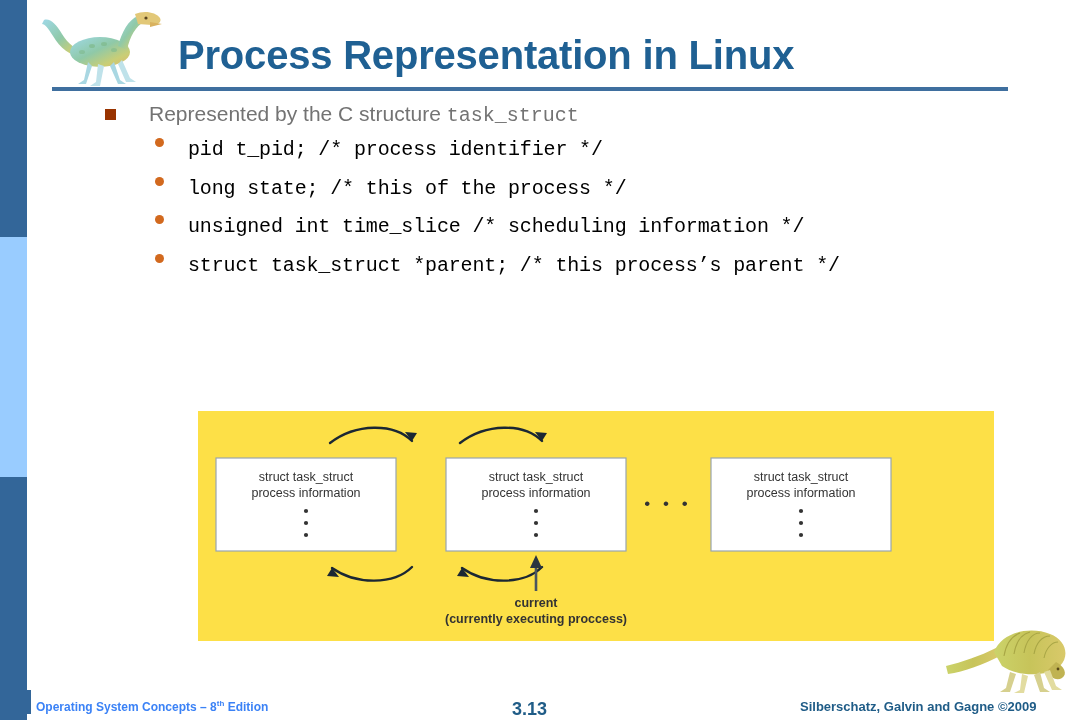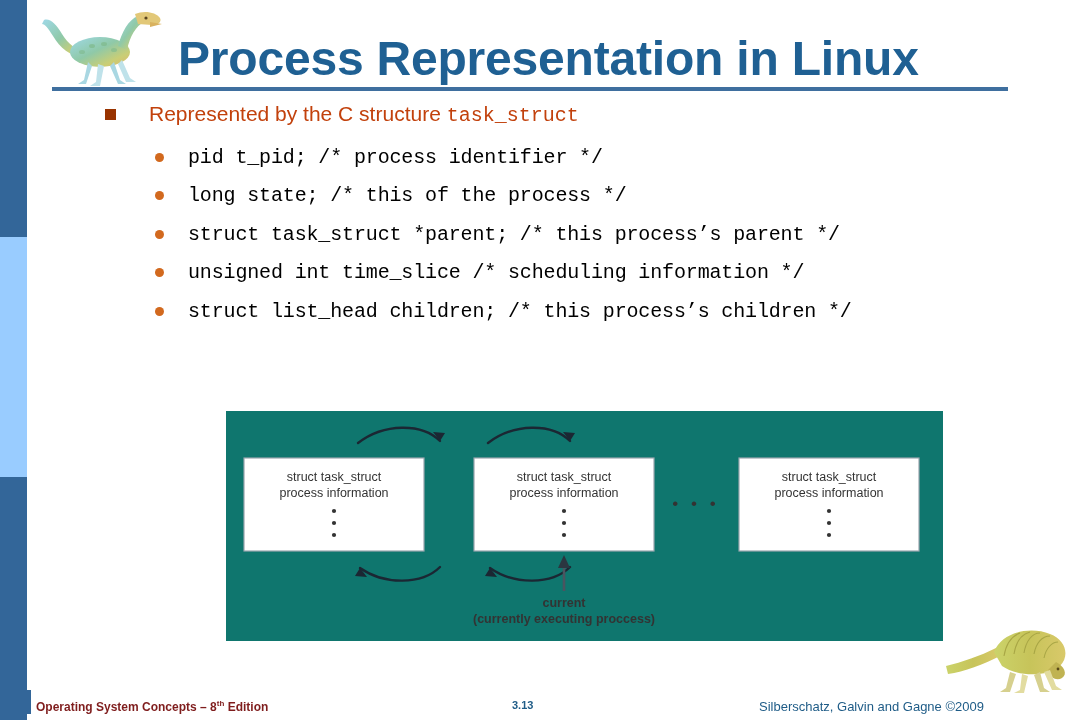--- a/index.html
+++ b/index.html
@@ -32,21 +32,21 @@
     left: 26px;
     top: 2px;
     width: 148px;
     height: 88px;
   }
   .title {
     position: absolute;
     left: 178px;
     top: 34px;
     width: 830px;
-    font-size: 48px;
+    font-size: 40px;
     font-weight: bold;
     color: #1F6093;
     letter-spacing: -0.2px;
     line-height: 1.05;
     white-space: nowrap;
   }
   .title-rule {
     position: absolute;
     left: 52px;
     top: 87px;
@@ -67,38 +67,38 @@
   }
   .sq-marker {
     width: 11px;
     height: 11px;
     background: #993300;
     margin-right: 33px;
     flex: 0 0 auto;
   }
   .bullet-l1-text {
     font-size: 21px;
-    color: #c2410c;
+    color: #737373;
     white-space: nowrap;
   }
   .bullet-l1-text .mono {
     font-family: "Liberation Mono", "DejaVu Sans Mono", monospace;
     font-size: 20px;
   }
 
   .code-list {
     position: absolute;
     left: 155px;
     top: 138px;
     width: 920px;
   }
   .code-line {
     height: 38.5px;
     display: flex;
-    align-items: center;
+    align-items: flex-start;
   }
   .dot-marker {
     width: 9px;
     height: 9px;
     border-radius: 50%;
     background: #D2691E;
     margin-right: 24px;
     flex: 0 0 auto;
   }
   .code-text {
@@ -107,60 +107,59 @@
     color: #000000;
     white-space: nowrap;
     letter-spacing: -0.15px;
   }
 
   
   .diagram {
     position: absolute;
     left: 198px;
     top: 411px;
-    width: 717px;
+    width: 796px;
     height: 230px;
-    background: #0f766e;
-    margin-left: 28px;
+    background: #fde047;
   }
   .diagram svg { display: block; }
 
   
   .footer-rule-left {
     position: absolute;
     left: 27px;
     top: 690px;
     width: 4px;
     height: 24px;
     background: #336699;
   }
   .footer-left {
     position: absolute;
     left: 36px;
     top: 699px;
     font-size: 12px;
     font-weight: bold;
-    color: #7f1d1d;
+    color: #3b82f6;
     white-space: nowrap;
   }
   .footer-left sup { font-size: 8px; }
   .footer-center {
     position: absolute;
     left: 512px;
     top: 699px;
-    font-size: 11px;
+    font-size: 18px;
     font-weight: bold;
     color: #1F5C87;
   }
   .footer-right {
     position: absolute;
-    left: 759px;
+    left: 800px;
     top: 699px;
     font-size: 13px;
-    font-weight: normal;
+    font-weight: bold;
     color: #1F5C87;
     white-space: nowrap;
   }
   .footer-dino {
     position: absolute;
     left: 944px;
     top: 622px;
     width: 132px;
     height: 72px;
   }
@@ -217,29 +216,25 @@
   <div class="code-line">
     <span class="dot-marker"></span>
     <span class="code-text">pid t_pid; /* process identifier */</span>
   </div>
   <div class="code-line">
     <span class="dot-marker"></span>
     <span class="code-text">long state; /* this of the process */</span>
   </div>
   <div class="code-line">
     <span class="dot-marker"></span>
-    <span class="code-text">struct task_struct *parent; /* this process’s parent */</span>
-  </div>
-  <div class="code-line">
-    <span class="dot-marker"></span>
     <span class="code-text">unsigned int time_slice /* scheduling information */</span>
   </div>
   <div class="code-line">
     <span class="dot-marker"></span>
-    <span class="code-text">struct list_head children; /* this process’s children */</span>
+    <span class="code-text">struct task_struct *parent; /* this process’s parent */</span>
   </div>
 </div>
 
 <div class="diagram">
   <svg viewBox="0 0 717 230" width="717" height="230">
     <g font-family="Liberation Sans, sans-serif" font-size="12.5" fill="#333333" text-anchor="middle">
 
       <rect x="18" y="47" width="180" height="93" fill="#FFFFFF" stroke="#9AA5AE" stroke-width="1.2"></rect>
       <text x="108" y="70">struct task_struct</text>
       <text x="108" y="86">process information</text>

